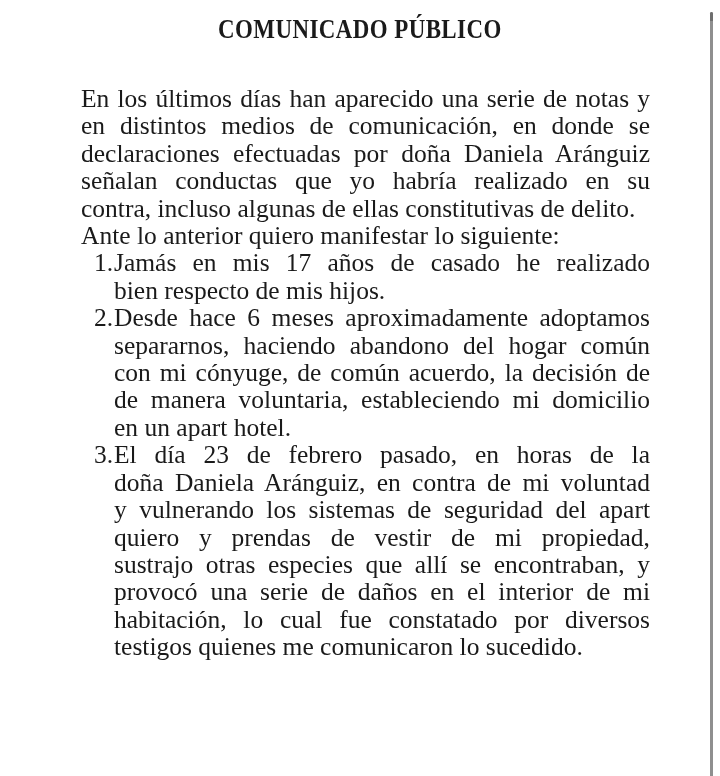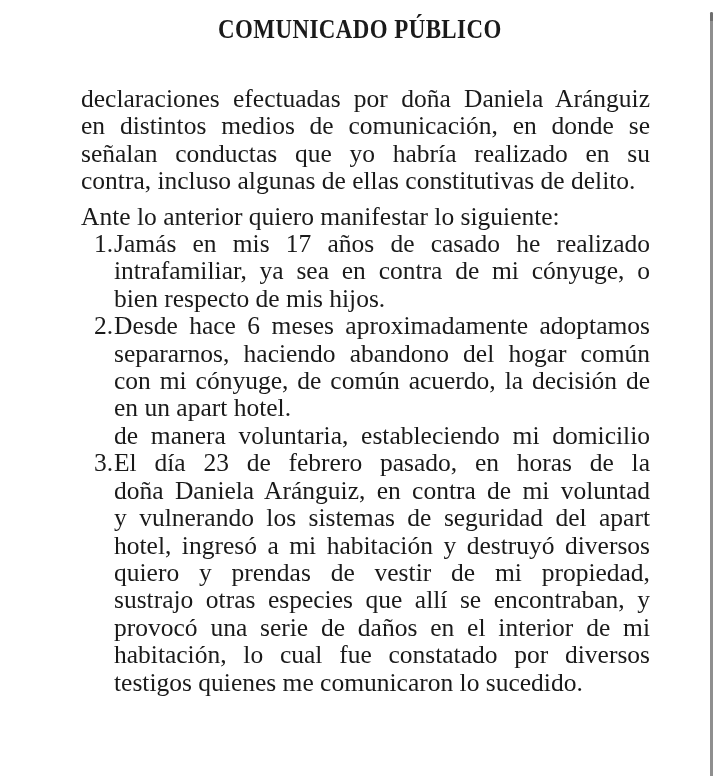--- a/index.html
+++ b/index.html
@@ -27,21 +27,21 @@
     line-height: 34px;
     white-space: nowrap;
     transform: scaleX(0.85);
     transform-origin: 50% 50%;
     letter-spacing: 0.5px;
   }
   .body-col {
     margin: 39px 0 0 81px;
     width: 569px;
   }
-  .lead { margin-top: 8px; }
+  .lead { }
   .s-item {
     position: relative;
     padding-left: 33px;
   }
   .s-item .marker {
     position: absolute;
     left: 13px;
     top: 0;
   }
   .tline {
@@ -75,57 +75,56 @@
 
 <div class="page">
 
   <div class="title-row">
     <span class="doc-title">COMUNICADO PÚBLICO</span>
   </div>
 
   <div class="body-col">
 
     <div class="intro">
+        <div class="tline">En los últimos días han aparecido una serie de notas y</div>
+        <div class="tline">en distintos medios de comunicación, en donde se</div>
         <div class="tline">declaraciones efectuadas por doña Daniela Aránguiz</div>
-        <div class="tline">en distintos medios de comunicación, en donde se</div>
         <div class="tline">señalan conductas que yo habría realizado en su</div>
         <div class="tline tline-last">contra, incluso algunas de ellas constitutivas de delito.</div>
       </div>
 
     <div class="lead">Ante lo anterior quiero manifestar lo siguiente:</div>
 
     <div class="s-list">
 
       <div class="s-item">
         <span class="marker">1.</span>
         <div class="item-lines">
             <div class="tline">Jamás en mis 17 años de casado he realizado</div>
-            <div class="tline">intrafamiliar, ya sea en contra de mi cónyuge, o</div>
             <div class="tline tline-last">bien respecto de mis hijos.</div>
           </div>
       </div>
 
       <div class="s-item">
         <span class="marker">2.</span>
         <div class="item-lines">
             <div class="tline">Desde hace 6 meses aproximadamente adoptamos</div>
             <div class="tline">separarnos, haciendo abandono del hogar común</div>
             <div class="tline">con mi cónyuge, de común acuerdo, la decisión de</div>
+            <div class="tline">de manera voluntaria, estableciendo mi domicilio</div>
             <div class="tline tline-last">en un apart hotel.</div>
-            <div class="tline">de manera voluntaria, estableciendo mi domicilio</div>
           </div>
       </div>
 
       <div class="s-item">
         <span class="marker">3.</span>
         <div class="item-lines">
             <div class="tline">El día 23 de febrero pasado, en horas de la</div>
             <div class="tline">doña Daniela Aránguiz, en contra de mi voluntad</div>
             <div class="tline">y vulnerando los sistemas de seguridad del apart</div>
-            <div class="tline">hotel, ingresó a mi habitación y destruyó diversos</div>
             <div class="tline">quiero y prendas de vestir de mi propiedad,</div>
             <div class="tline">sustrajo otras especies que allí se encontraban, y</div>
             <div class="tline">provocó una serie de daños en el interior de mi</div>
             <div class="tline">habitación, lo cual fue constatado por diversos</div>
             <div class="tline tline-last">testigos quienes me comunicaron lo sucedido.</div>
           </div>
       </div>
 
     </div>
   </div>

